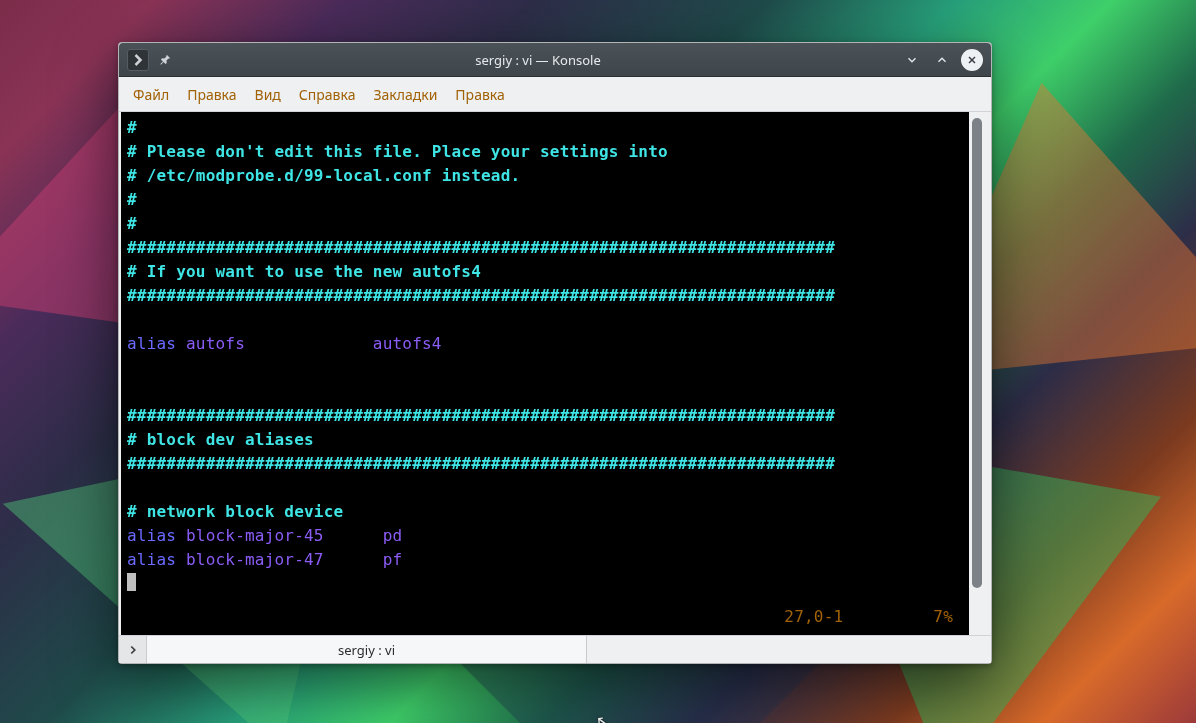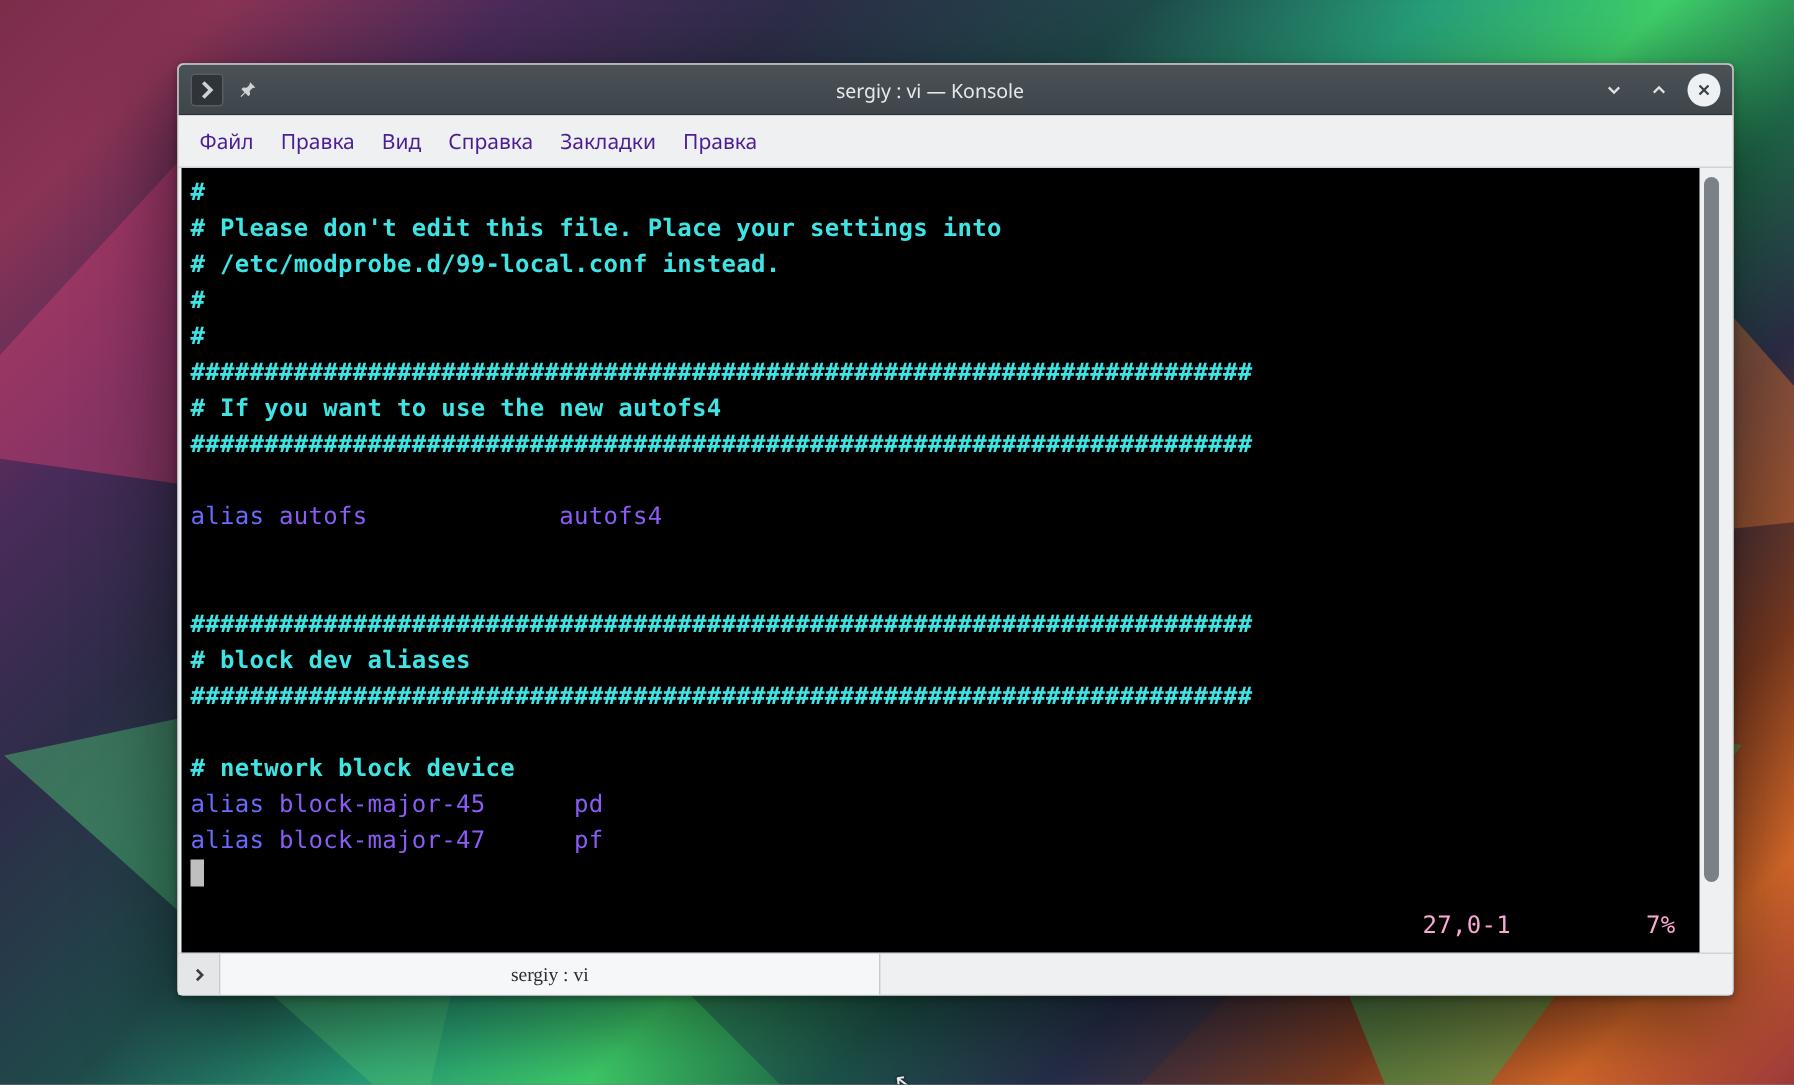--- a/index.html
+++ b/index.html
@@ -16,21 +16,21 @@
   .bg { position:absolute; inset:0; overflow:hidden; }
   .tri { position:absolute; width:0; height:0; }
   .t1 { left:-40px; top:60px; border-left:180px solid transparent; border-right:120px solid transparent; border-bottom:260px solid rgba(190,60,110,.55); transform:rotate(8deg); }
   .t2 { left:30px; bottom:-40px; border-left:220px solid transparent; border-right:140px solid transparent; border-top:300px solid rgba(80,200,120,.45); transform:rotate(-12deg); }
   .t3 { right:-60px; top:80px; border-left:160px solid transparent; border-right:200px solid transparent; border-bottom:280px solid rgba(230,120,50,.45); transform:rotate(-6deg); }
   .t4 { right:60px; bottom:-60px; border-left:200px solid transparent; border-right:160px solid transparent; border-top:320px solid rgba(50,180,90,.5); transform:rotate(10deg); }
   .t5 { left:380px; bottom:-120px; border-left:260px solid transparent; border-right:260px solid transparent; border-top:260px solid rgba(30,50,80,.35); }
 
   
   .window {
-    position:absolute; left:118px; top:42px; width:1038px; height:622px;
+    position:absolute; left:118px; top:42px; width:874px; height:622px;
     background:#eff0f1; border-radius:4px;
     box-shadow: 0 18px 60px rgba(0,0,0,.55), 0 2px 6px rgba(0,0,0,.3);
     display:flex; flex-direction:column;
     border:1px solid rgba(0,0,0,.25);
   }
   .titlebar {
     height:34px; background:linear-gradient(#4a5157,#3e454b);
     border-top-left-radius:4px; border-top-right-radius:4px;
     display:flex; align-items:center; color:#e6e9ec; font-size:13px;
     padding:0 8px; gap:6px;
@@ -48,51 +48,51 @@
   .tb-close {
     width:22px; height:22px; border-radius:50%; background:#eef1f3;
     display:flex; align-items:center; justify-content:center; color:#3b4045;
   }
   .tb-close svg { width:12px; height:12px; }
   .chev svg, .tb-btn svg, .tb-pin svg { width:14px; height:14px; }
 
   .menubar {
     height:30px; background:#eff0f1; border-bottom:1px solid #d0d4d8;
     display:flex; align-items:center; gap:18px; padding:17px 14px;
-    font-size:14px; color:#4c1d95;
+    font-size:14px; color:#a16207;
   }
   .menubar span { cursor:default; }
 
   .term-wrap {
     flex:1; display:flex; background:#eff0f1; padding:0 6px 0 2px;
   }
   .terminal {
     flex:1; background:#000; color:#bfbfbf;
     font-family: "DejaVu Sans Mono","Liberation Mono","Menlo","Consolas",monospace;
     font-size:16px; line-height:24px; letter-spacing:0.2px;
     padding:4px 6px 0 6px; position:relative; overflow:hidden;
     white-space:pre;
   }
   .c-comment { color:#3fe4e4; font-weight:bold; }
   .c-key { color:#6a6aff; font-weight:normal; }
   .c-arg { color:#8b5cf6; }
-  .status { position:absolute; right:16px; bottom:6px; color:#f9a8d4; display:flex; gap:90px; font-size:16px; }
+  .status { position:absolute; right:16px; bottom:6px; color:#a16207; display:flex; gap:90px; font-size:16px; }
   .block-cursor { display:inline-block; width:9px; height:18px; background:#bfbfbf; vertical-align:-2px; }
 
   .scrollbar {
     width:14px; margin:2px 2px 2px 0; background:transparent;
     display:flex; flex-direction:column; align-items:center;
     border-left:1px solid rgba(0,0,0,0);
   }
   .sb-track { flex:1; width:10px; background:rgba(0,0,0,.0); border-radius:5px; position:relative; margin:4px 0; }
   .sb-thumb { position:absolute; left:0; right:0; top:0; height:92%; background:#7c8187; border-radius:5px; }
 
   .tabbar {
     height:28px; background:#eff0f1; border-top:1px solid #d0d4d8;
-    display:flex; align-items:stretch; font-size:13px; color:#2b2e31;font-family:Liberation Serif, serif;
+    display:flex; align-items:stretch; font-size:13px; color:#2b2e31;
   }
   .tab-newbtn {
     width:28px; display:flex; align-items:center; justify-content:center;
     background:#e4e6e8; border-right:1px solid #c7cbcf; color:#3b3f43;
   }
   .tab {
     width:440px; display:flex; align-items:center; justify-content:center;
     background:#f6f7f8; border-right:1px solid #c7cbcf;
   }
 

